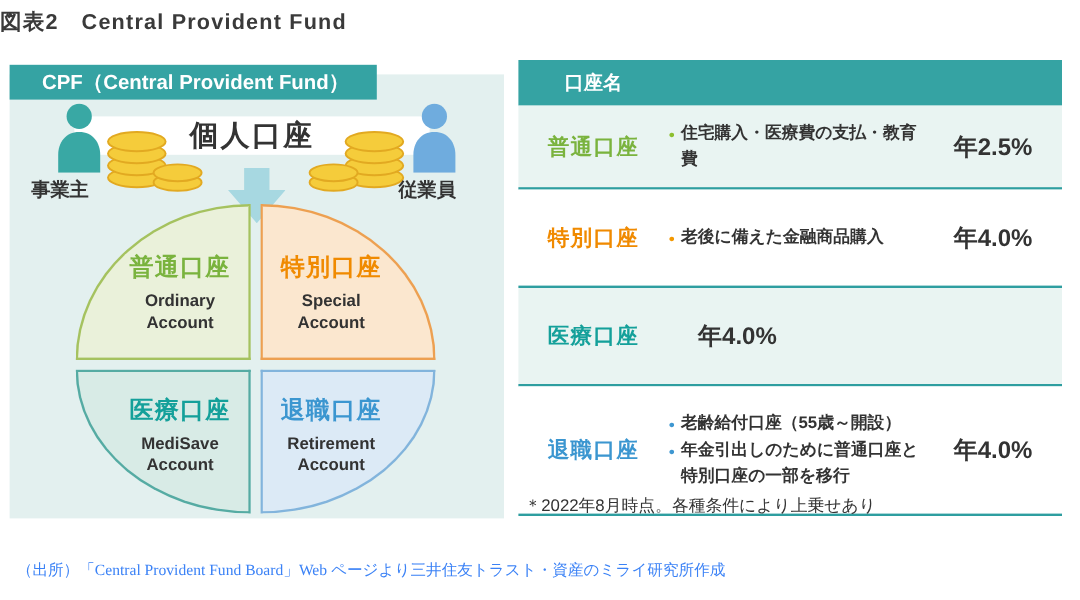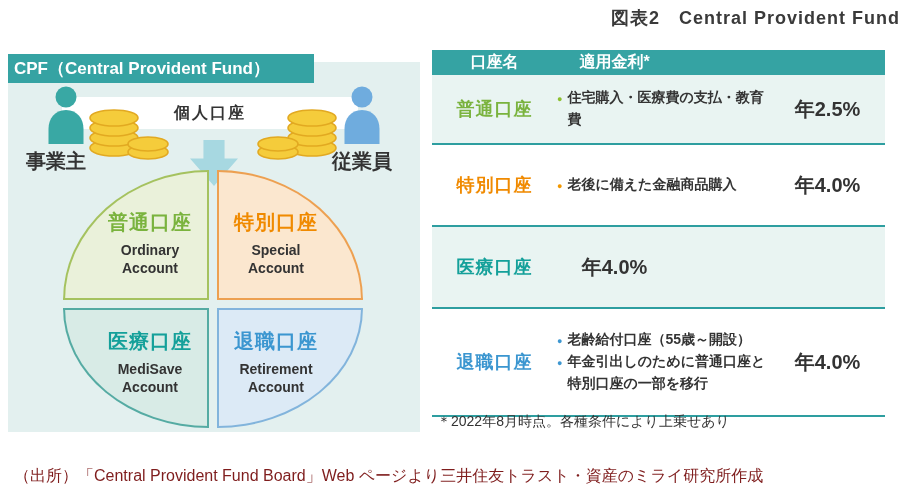--- a/index.html
+++ b/index.html
@@ -3,42 +3,42 @@
 <meta charset="utf-8">
 <style>
   * { margin:0; padding:0; box-sizing:border-box; }
   body { background:#fff; }
   .page {
     position:relative; width:900px; height:500px; background:#ffffff;
     font-family:"Liberation Sans","DejaVu Sans",sans-serif; color:#333;
     overflow:hidden;
   }
   .fig-title {
-    position:absolute; top:6px; left:0; width:100%; text-align:right;
+    position:absolute; top:6px; left:0; width:100%; text-align:left;
     font-size:18px; font-weight:bold; letter-spacing:1px; color:#3a3a3a;
   }
   
   .panel {
     position:absolute; left:8px; top:62px; width:412px; height:370px;
     background:#E3F0EF;
   }
   .panel-banner {
     position:absolute; left:8px; top:54px; width:306px; height:29px;
     background:#35A3A3; color:#fff; font-size:17px; font-weight:bold;
-    line-height:29px; padding-left:6px; z-index:3;
+    line-height:29px; padding-left:27px; z-index:3;
   }
   .band {
     position:absolute; left:54px; top:35px; width:296px; height:32px;
     background:#fff; display:flex; align-items:center; justify-content:center;
-    font-size:16px; font-weight:bold; z-index:1; letter-spacing:2px;
+    font-size:24px; font-weight:bold; z-index:1; letter-spacing:2px;
   }
   .person { position:absolute; width:48px; height:58px; z-index:2; }
   .person.employer { left:34px; top:24px; color:#39A8A4; }
   .person.employee { left:330px; top:24px; color:#6FACDE; }
-  .person-label { position:absolute; font-size:20px; font-weight:bold; z-index:2; color:#333; }
+  .person-label { position:absolute; font-size:16px; font-weight:bold; z-index:2; color:#333; }
   .lbl-employer { left:18px; top:86px; }
   .lbl-employee { left:324px; top:86px; }
   .coins { position:absolute; width:84px; height:58px; z-index:2; }
   .coins.left { left:78px; top:40px; }
   .coins.right { left:248px; top:40px; transform:scaleX(-1); }
   .down-arrow {
     position:absolute; left:182px; top:78px; width:48px; height:46px;
     background:#A7D8E1; z-index:1;
     clip-path:polygon(28% 0, 72% 0, 72% 40%, 100% 40%, 50% 100%, 0 40%, 28% 40%);
   }
@@ -57,21 +57,21 @@
   .q-jp { font-size:20px; font-weight:bold; margin-bottom:5px; letter-spacing:1px; }
   .q-tl .q-jp { color:#7AB33E; }
   .q-tr .q-jp { color:#F08A00; }
   .q-bl .q-jp { color:#14A09A; }
   .q-br .q-jp { color:#3B96D0; }
   .q-en { font-size:14px; font-weight:bold; color:#333; line-height:1.3; }
   
   .cpf-table { position:absolute; left:432px; top:50px; width:453px; }
   .thead {
     display:flex; background:#35A3A3; color:#fff; font-weight:bold;
-    font-size:16px; height:25px; align-items:center;
+    font-size:16px; height:38px; align-items:center;
   }
   .th1 { width:125px; text-align:center; }
   .th2 { flex:1; text-align:center; }
   .th3 { width:115px; text-align:center; }
   .trow { display:flex; align-items:center; border-bottom:2px solid #2E9EA0; }
   .r1 { height:70px;  background:#E9F4F2; }
   .r2 { height:82px;  background:#ffffff; }
   .r3 { height:82px;  background:#E9F4F2; }
   .r4 { height:108px; background:#ffffff; }
   .c-name { width:125px; text-align:center; font-size:18px; font-weight:bold; letter-spacing:1px; }
@@ -81,21 +81,21 @@
   .r4 .c-name { color:#3B96D0; }
   .c-purpose { flex:1; font-size:14px; font-weight:bold; line-height:1.55; color:#333; padding-right:2px; }
   .c-rate { width:115px; text-align:center; font-size:20px; font-weight:bold; color:#333; }
   .bullet { display:flex; }
   .bullet::before { content:"●"; font-size:9px; margin:6px 5px 0 0; flex:none; }
   .r1 .bullet::before { color:#8CBF2F; }
   .r2 .bullet::before { color:#F39800; }
   .r3 .bullet::before { color:#2AA39D; }
   .r4 .bullet::before { color:#3E97D1; }
   .footnote { position:absolute; left:437px; top:413px; font-size:14px; color:#333; }
-  .source { position:absolute; left:14px; top:466px; font-size:16px; color:#7f1d1d; }
+  .source { position:absolute; left:14px; top:466px; font-size:13px; color:#3b82f6;font-family:Liberation Serif, serif; }
 </style>
 </head>
 <body>
 
 <div class="page">
 
   <div class="fig-title">図表2　Central Provident Fund</div>
 
   <div class="panel-banner">CPF（Central Provident Fund）</div>
 
@@ -187,21 +187,20 @@
           <span>Account</span>
         </div>
       </div>
     </div>
 
   </div>
 
   <div class="cpf-table">
     <div class="thead">
       <div class="th1">口座名</div>
-      <div class="th3">適用金利*</div>
     </div>
 
     <div class="trow r1">
       <div class="c-name">普通口座</div>
       <div class="c-purpose">
         <div class="bullet">
             <span>住宅購入・医療費の支払・教育費</span>
           </div>
       </div>
       <div class="c-rate">年2.5%</div>

